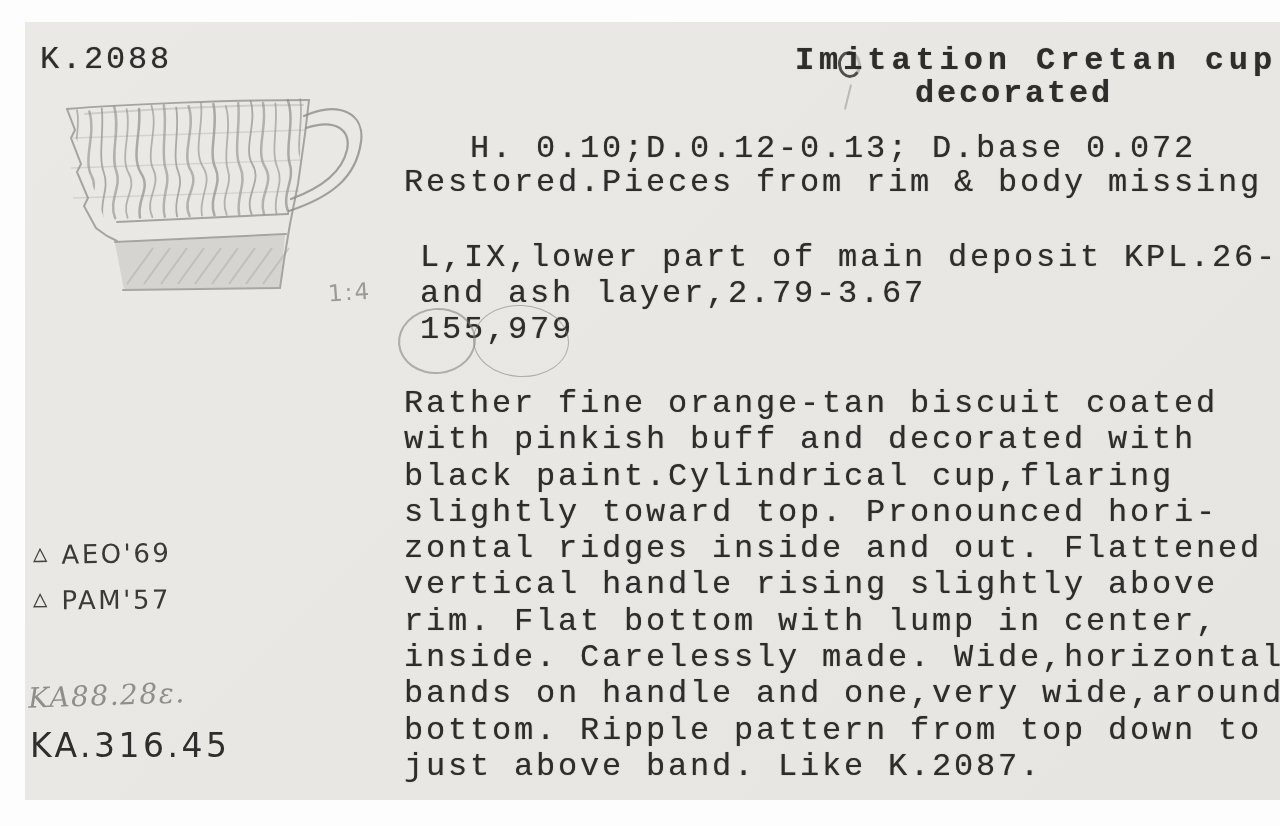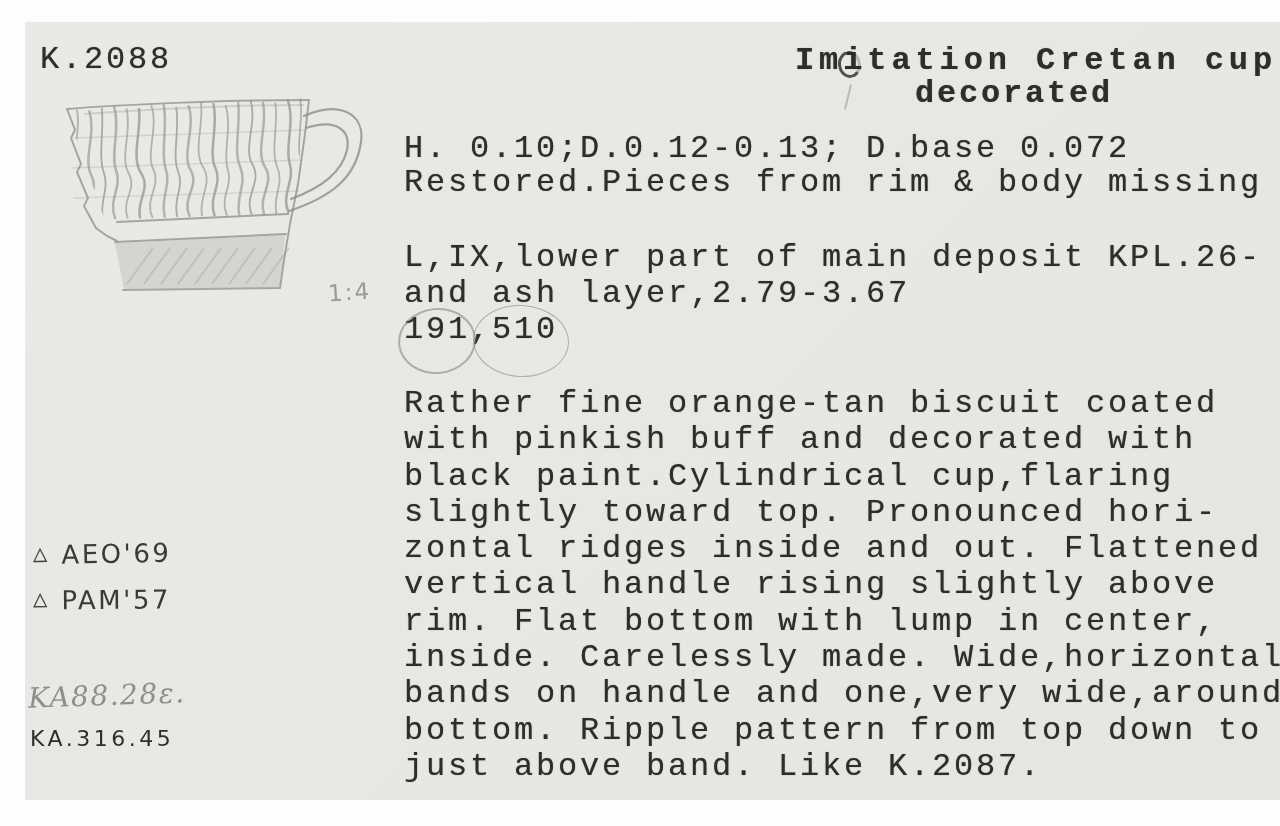--- a/index.html
+++ b/index.html
@@ -17,24 +17,24 @@
   .typed{
     font-family:"Liberation Mono", monospace;
     font-size:32px;letter-spacing:2.8px;color:#2e2d2b;
     white-space:pre;
     text-shadow:0 0 1px rgba(46,45,43,0.55);
   }
   .catalog-number{position:absolute;left:15px;top:20px;line-height:36px;}
   .title-block{position:absolute;left:770px;top:22px;font-weight:bold;}
   .title-line{line-height:33px;letter-spacing:4.9px;}
   .subtitle-line{line-height:33px;margin-left:120px;}
-  .dims-block{position:absolute;left:379px;top:110px;}
+  .dims-block{position:absolute;left:379px;top:110px;text-align:center;}
   .dims-block .line{line-height:34px;}
   .prov-block{position:absolute;left:379px;top:218px;}
-  .prov-block .line{line-height:36px;}
+  .prov-block .line{line-height:36px;margin-left:16px;}
   .desc-block{position:absolute;left:379px;top:364px;width:910px;}
   .desc-block .line{line-height:36.3px;}
   
   .pencil-circle{position:absolute;border:2px solid rgba(125,124,120,0.55);border-radius:50%;}
   .pencil-circle.c1{left:373px;top:286px;width:74px;height:62px;transform:rotate(-5deg);}
   .pencil-circle.c2{left:448px;top:283px;width:94px;height:70px;transform:rotate(3deg);border-width:1.8px;}
   
   .smudge-ring{
     position:absolute;left:813px;top:29px;width:17px;height:21px;
     border:3px solid rgba(42,41,39,0.8);border-radius:50%;
@@ -52,21 +52,21 @@
   .initials-row.r2{top:563px;transform:rotate(-0.5deg);}
   .tri{font-size:24px;color:#454442;line-height:1;}
   .initials-text{font-size:26px;letter-spacing:2.5px;font-weight:500;}
   .pencil-number{
     position:absolute;left:3px;top:657px;
     font-family:"DejaVu Serif", serif;font-style:italic;
     font-size:28px;letter-spacing:1.5px;color:#8f8e8a;transform:rotate(-2deg);
   }
   .ink-number{
     position:absolute;left:5px;top:704px;
-    font-family:"DejaVu Sans", sans-serif;font-size:22px;
+    font-family:"DejaVu Sans", sans-serif;font-size:33px;
     letter-spacing:3.5px;font-weight:500;color:#2f2e2c;
   }
   .sketch-svg{position:absolute;left:30px;top:70px;}
   .scale-note{
     position:absolute;left:303px;top:257px;
     font-family:"DejaVu Sans", sans-serif;font-size:23px;
     color:#9b9a96;letter-spacing:2px;transform:rotate(-4deg);
   }
 </style>
 </head>
@@ -189,21 +189,21 @@
     <div class="pencil-tick"></div>
 
     <div class="dims-block">
       <div class="typed line">H. 0.10;D.0.12-0.13; D.base 0.072</div>
       <div class="typed line">Restored.Pieces from rim &amp; body missing</div>
     </div>
 
     <div class="prov-block">
       <div class="typed line">L,IX,lower part of main deposit KPL.26-</div>
       <div class="typed line">and ash layer,2.79-3.67</div>
-      <div class="typed line">191,510</div>
+      <div class="typed line">155,979</div>
     </div>
     <span class="pencil-circle c1"></span>
     <span class="pencil-circle c2"></span>
 
     <div class="desc-block">
       <div class="typed line">Rather fine orange-tan biscuit coated</div>
       <div class="typed line">with pinkish buff and decorated with</div>
       <div class="typed line">black paint.Cylindrical cup,flaring</div>
       <div class="typed line">slightly toward top. Pronounced hori-</div>
       <div class="typed line">zontal ridges inside and out. Flattened</div>

